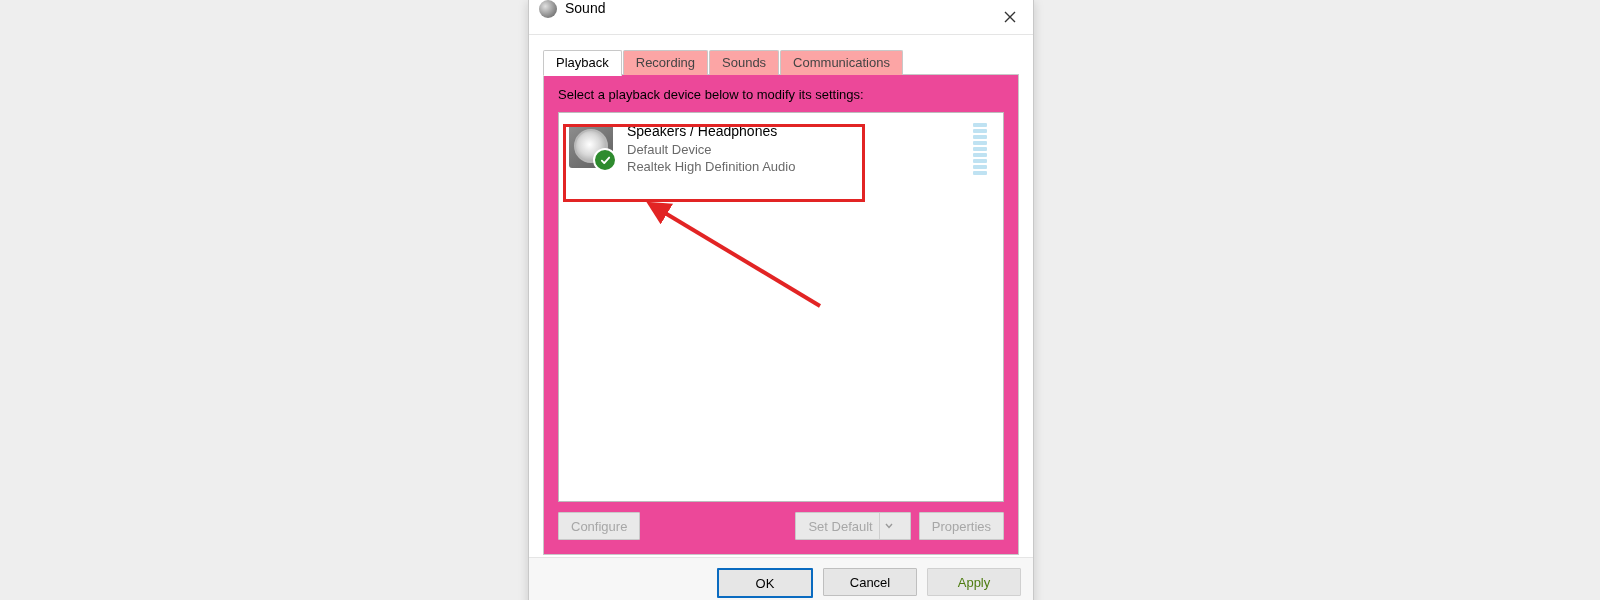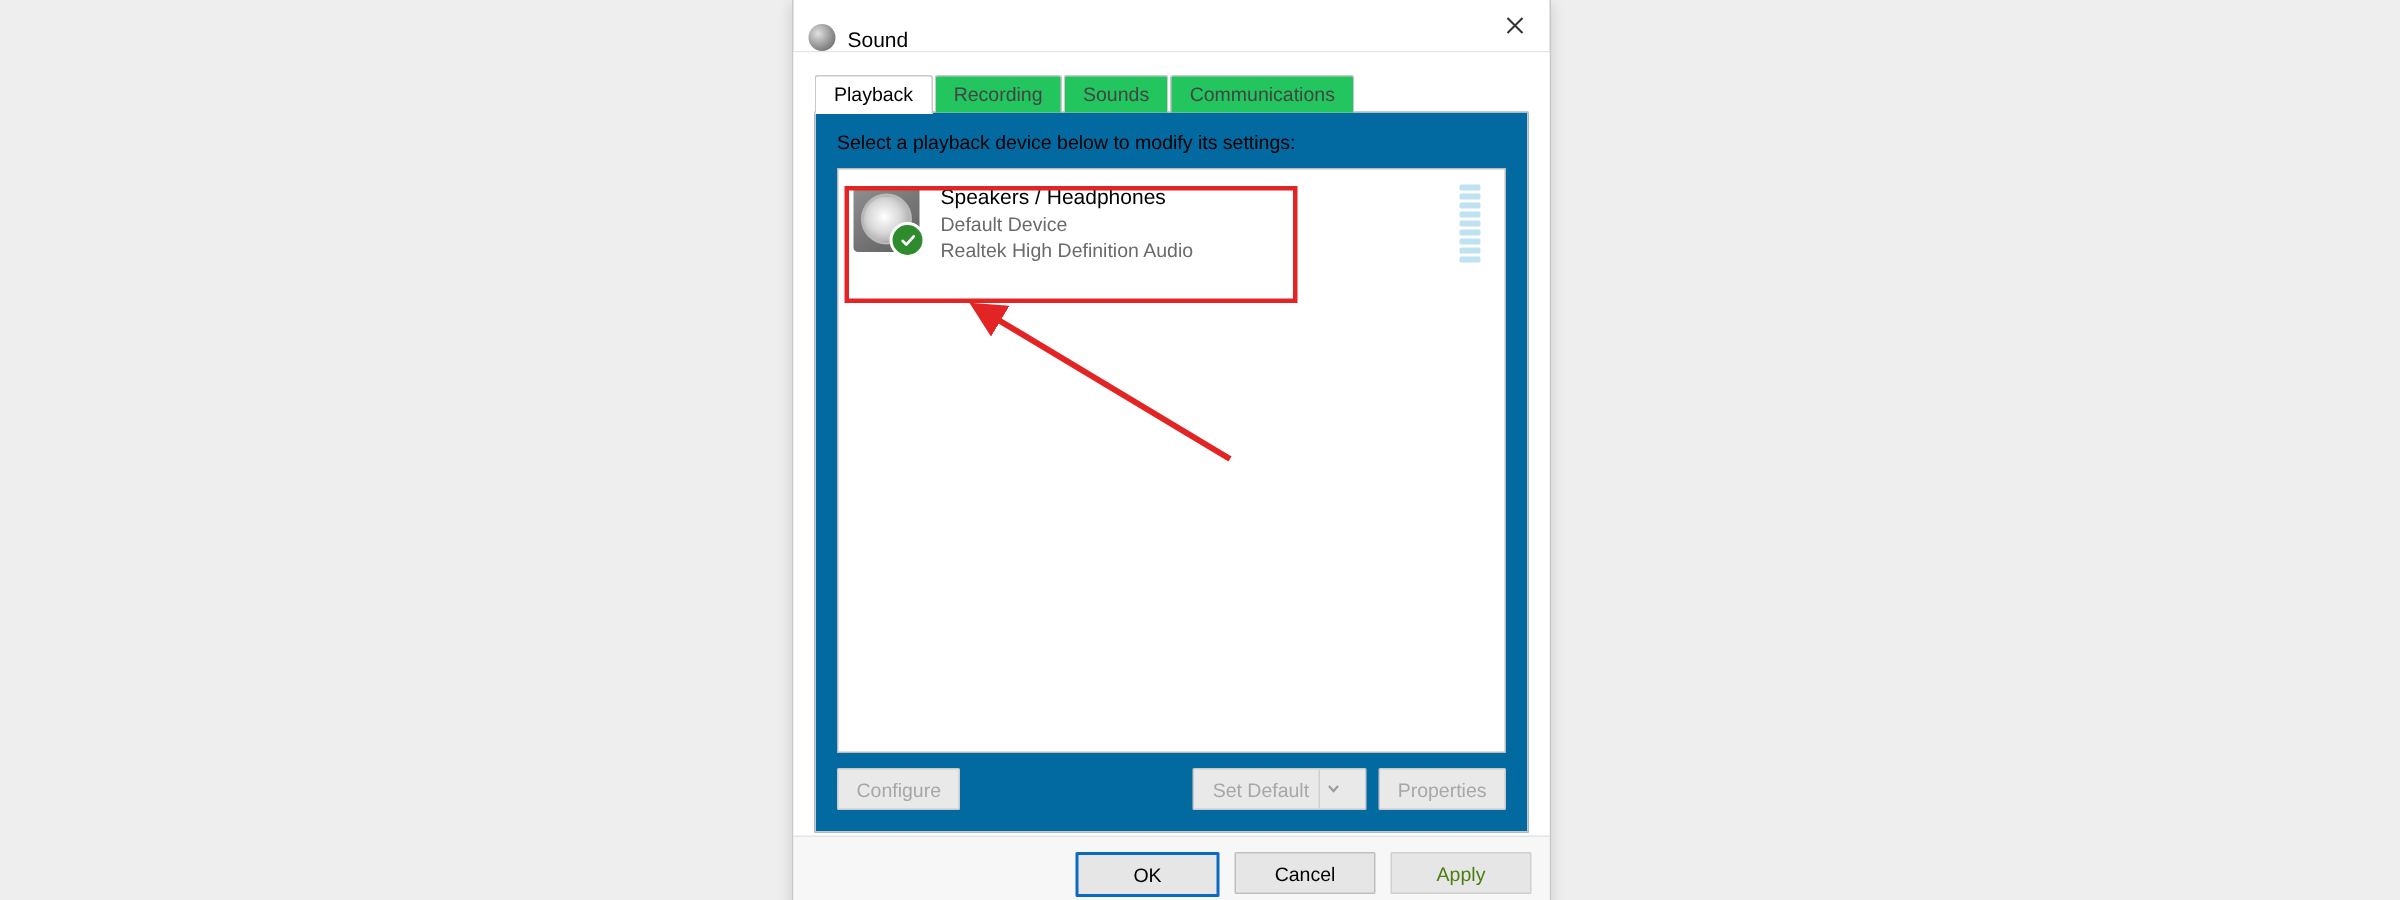--- a/index.html
+++ b/index.html
@@ -1,27 +1,27 @@
 <!DOCTYPE html>
 <html><head>
 <meta charset="utf-8">
 <style>
   html,body{margin:0;padding:0;width:1600px;height:600px;background:#eeeeee;font-family:"Segoe UI",Tahoma,sans-serif;font-size:13px;color:#000;overflow:hidden}
   .dialog{position:absolute;left:528px;top:0;width:504px;background:#fff;border:1px solid #c8c8c8;border-top:none;box-shadow:0 2px 10px rgba(0,0,0,.15)}
-  .titlebar{height:34px;display:flex;align-items:flex-end;padding:0 0 0 10px;border-bottom:1px solid #e5e5e5}
+  .titlebar{height:34px;display:flex;align-items:flex-start;padding:0 0 0 10px;border-bottom:1px solid #e5e5e5}
   .app-icon{width:18px;height:18px;border-radius:50%;background:radial-gradient(circle at 35% 35%,#e0e0e0,#8c8c8c 60%,#5a5a5a 100%);margin-right:8px;flex:0 0 auto}
   .title{flex:1 1 auto;font-size:14px}
   .close{width:46px;height:34px;display:flex;align-items:center;justify-content:center;cursor:pointer}
   .close svg{width:12px;height:12px}
   .tabstrip-wrap{padding:14px 14px 2px 14px;background:#fff}
   .tabstrip{display:flex;align-items:flex-end;height:26px;position:relative}
   .tabstrip .baseline{position:absolute;left:0;right:0;bottom:0;height:1px;background:#c8c8c8}
-  .tab{position:relative;padding:4px 12px 5px;border:1px solid #c8c8c8;border-bottom:none;margin-right:1px;background:#22c55e;font-size:13px;color:#444;cursor:pointer;border-radius:2px 2px 0 0;z-index:1}
+  .tab{position:relative;padding:4px 12px 5px;border:1px solid #c8c8c8;border-bottom:none;margin-right:1px;background:#fca5a5;font-size:13px;color:#444;cursor:pointer;border-radius:2px 2px 0 0;z-index:1}
   .tab.active{background:#fff;color:#000;border-bottom:1px solid #fff;margin-bottom:-1px;z-index:2}
-  .tabpanel{border:1px solid #c8c8c8;border-top:none;padding:12px 14px 14px;background:#0369a1}
+  .tabpanel{border:1px solid #c8c8c8;border-top:none;padding:12px 14px 14px;background:#ec4899}
   .instruction{font-size:13px;color:#000;margin-bottom:10px}
   .device-list{border:1px solid #bcbcbc;height:388px;background:#fff;position:relative}
   .device{display:flex;align-items:flex-start;padding:9px 10px 9px 8px;cursor:pointer}
   .dev-icon{width:48px;height:48px;position:relative;margin-right:12px;flex:0 0 auto}
   .dev-icon .base{width:44px;height:44px;margin:2px;background:linear-gradient(145deg,#8f8f8f,#5e5e5e);border-radius:3px;display:flex;align-items:center;justify-content:center}
   .dev-icon .cone{width:30px;height:30px;border-radius:50%;background:radial-gradient(circle at 45% 45%,#fff,#d9d9d9 45%,#9a9a9a 90%);border:2px solid #b9b9b9}
   .dev-icon .badge{position:absolute;right:-2px;bottom:-2px;width:20px;height:20px;border-radius:50%;background:#2e8b2e;border:2px solid #fff;display:flex;align-items:center;justify-content:center}
   .dev-icon .badge svg{width:11px;height:11px}
   .dev-text{flex:1 1 auto;line-height:1.35}
   .dev-title{font-weight:400;color:#000;font-size:14px}

